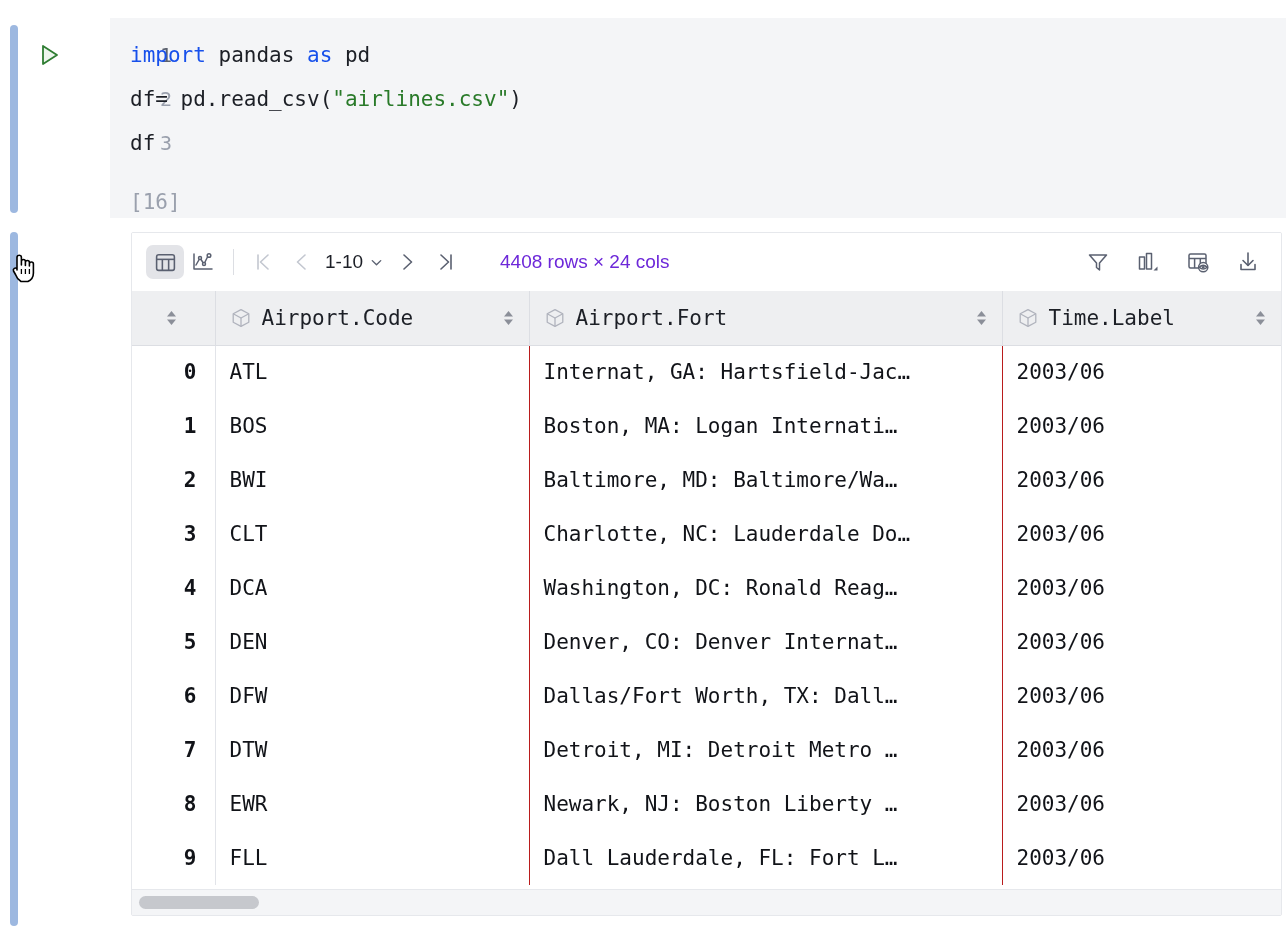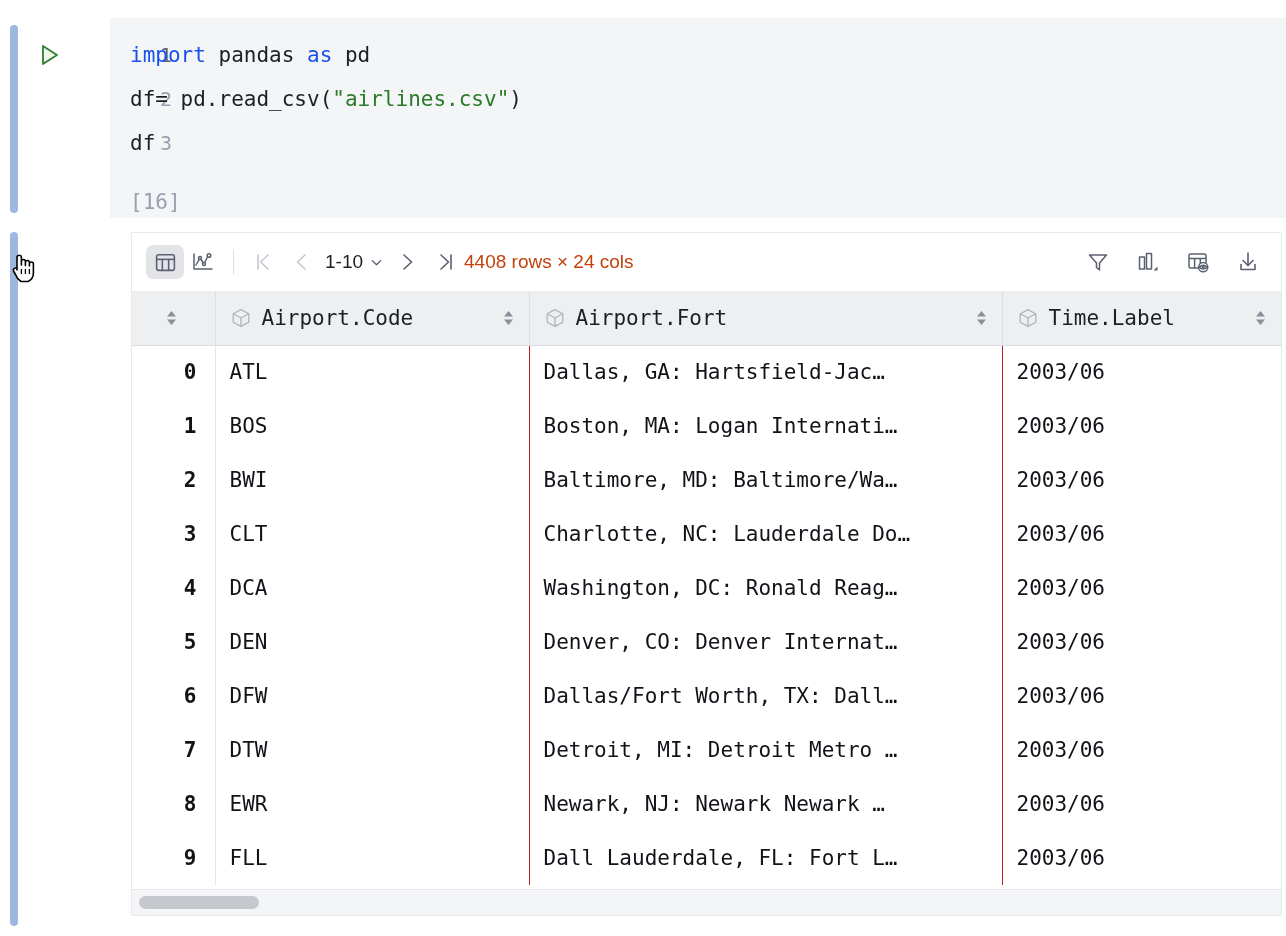--- a/index.html
+++ b/index.html
@@ -114,22 +114,23 @@
   .pager-btn.enabled  { color: #5a6070; }
   #page-range {
     display: flex; align-items: center;
     gap: 6px;
     font-size: 19px; color: #1c1f26;
     cursor: pointer;
     padding: 0 4px;
     flex: none;
   }
   #row-count {
+    margin-left: 36px;
     font-size: 19px;
-    color: #c2410c;
+    color: #6d28d9;
     white-space: nowrap;
     flex: none;
   }
   #tb-right {
     margin-left: auto;
     display: flex; align-items: center;
     gap: 16px;
   }
   #tb-right .tb-btn { width: 34px; }
 
@@ -400,21 +401,21 @@
                   <path d="M6.5 16 L11 10.5 L2 10.5 Z" fill="#8b8f99"></path>
                 </svg>
               </div>
             </th>
           </tr>
         </thead>
         <tbody id="grid-body">
             <tr>
               <td class="idx-cell">0</td>
               <td>ATL</td>
-              <td>Dallas, GA: Hartsfield-Jac…</td>
+              <td>Internat, GA: Hartsfield-Jac…</td>
               <td style="border-right: none;">2003/06</td>
             </tr>
             <tr>
               <td class="idx-cell">1</td>
               <td>BOS</td>
               <td>Boston, MA: Logan Internati…</td>
               <td style="border-right: none;">2003/06</td>
             </tr>
             <tr>
               <td class="idx-cell">2</td>
@@ -448,21 +449,21 @@
             </tr>
             <tr>
               <td class="idx-cell">7</td>
               <td>DTW</td>
               <td>Detroit, MI: Detroit Metro …</td>
               <td style="border-right: none;">2003/06</td>
             </tr>
             <tr>
               <td class="idx-cell">8</td>
               <td>EWR</td>
-              <td>Newark, NJ: Newark Newark …</td>
+              <td>Newark, NJ: Boston Liberty …</td>
               <td style="border-right: none;">2003/06</td>
             </tr>
             <tr>
               <td class="idx-cell">9</td>
               <td>FLL</td>
               <td>Dall Lauderdale, FL: Fort L…</td>
               <td style="border-right: none;">2003/06</td>
             </tr>
           </tbody>
       </table>

